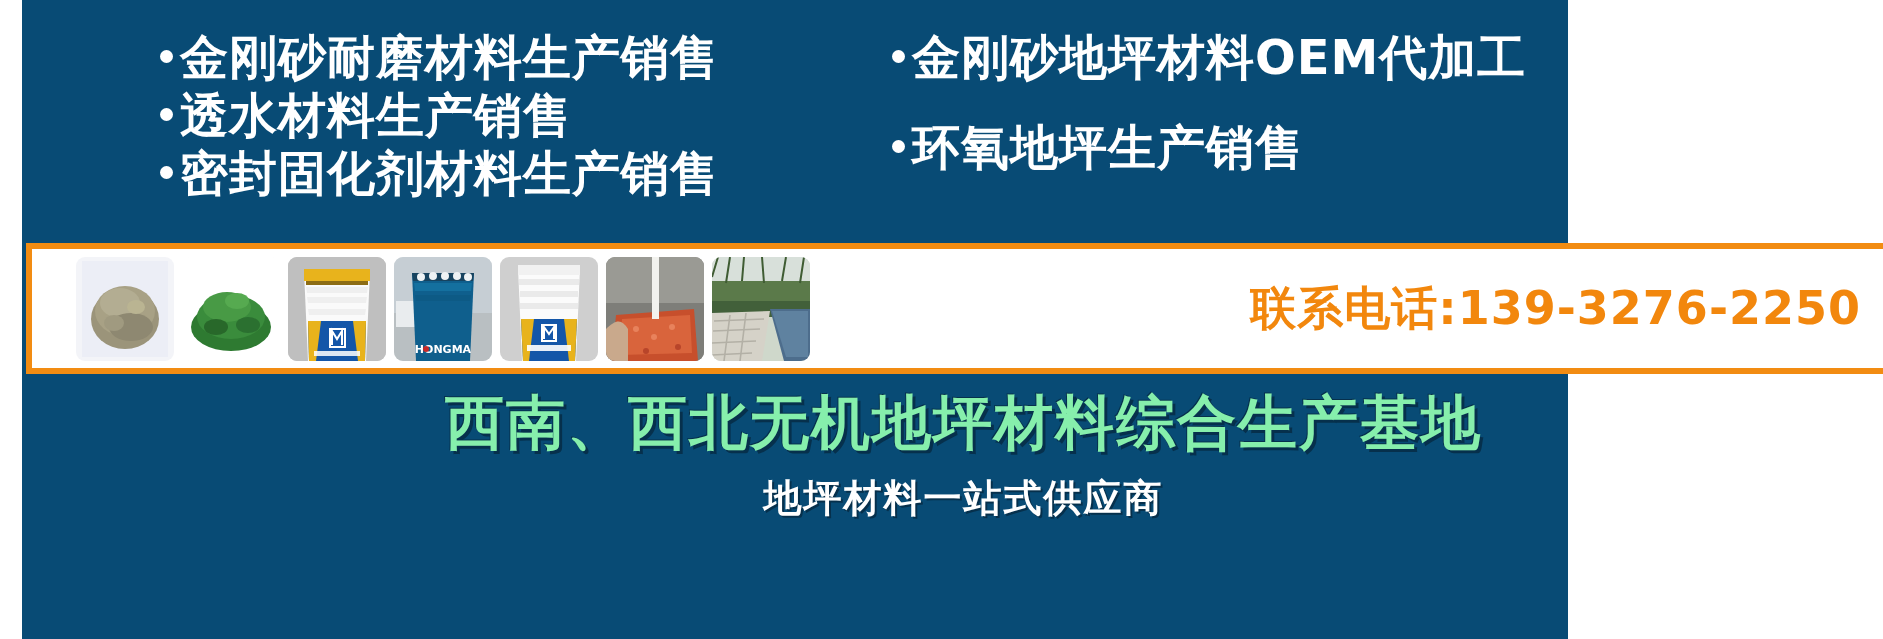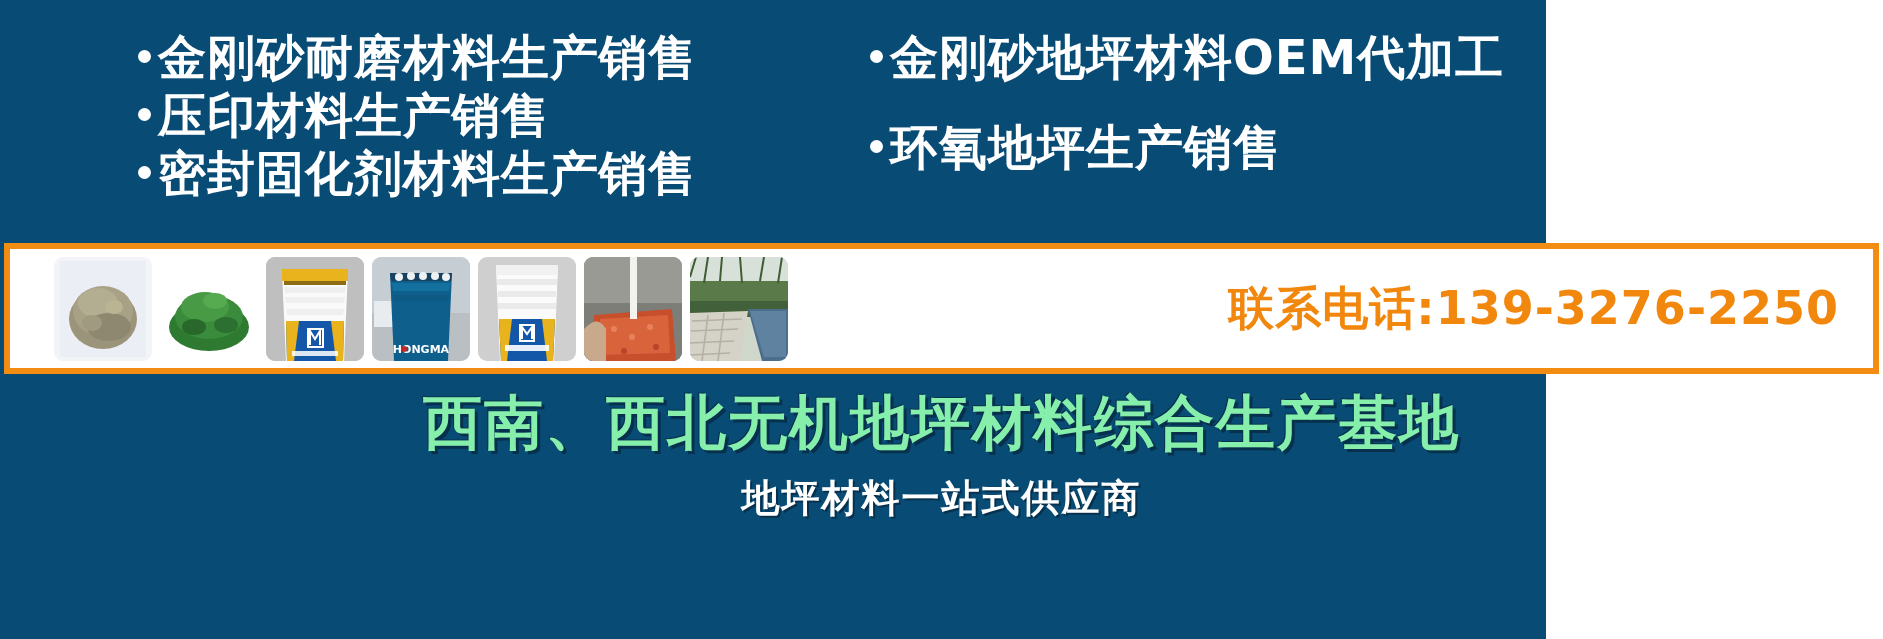--- a/index.html
+++ b/index.html
@@ -5,20 +5,21 @@
   * { margin:0; padding:0; box-sizing:border-box; }
   html,body { background:#ffffff; }
   body {
     font-family:"Liberation Sans","DejaVu Sans",sans-serif;
     width:1883px; height:639px; overflow:hidden;
   }
   #banner {
     position:relative;
     width:1546px; height:639px;
     background:#084b75;
+    margin-left:22px;
   }
 
   
   #bullets {
     position:absolute;
     left:0; top:28px;
     width:1883px; height:205px;
     display:flex;
   }
   .bullet-col {
@@ -127,21 +128,21 @@
 
   <div id="bullets">
 
     <div class="bullet-col" id="bullet-col-left">
       <div class="bullet-line">
         <span class="bullet-dot"></span>
         <span>金刚砂耐磨材料生产销售</span>
       </div>
       <div class="bullet-line">
         <span class="bullet-dot"></span>
-        <span>压印材料生产销售</span>
+        <span>透水材料生产销售</span>
       </div>
       <div class="bullet-line">
         <span class="bullet-dot"></span>
         <span>密封固化剂材料生产销售</span>
       </div>
     </div>
 
     <div class="bullet-col" id="bullet-col-right">
       <div class="bullet-line">
         <span class="bullet-dot"></span>

